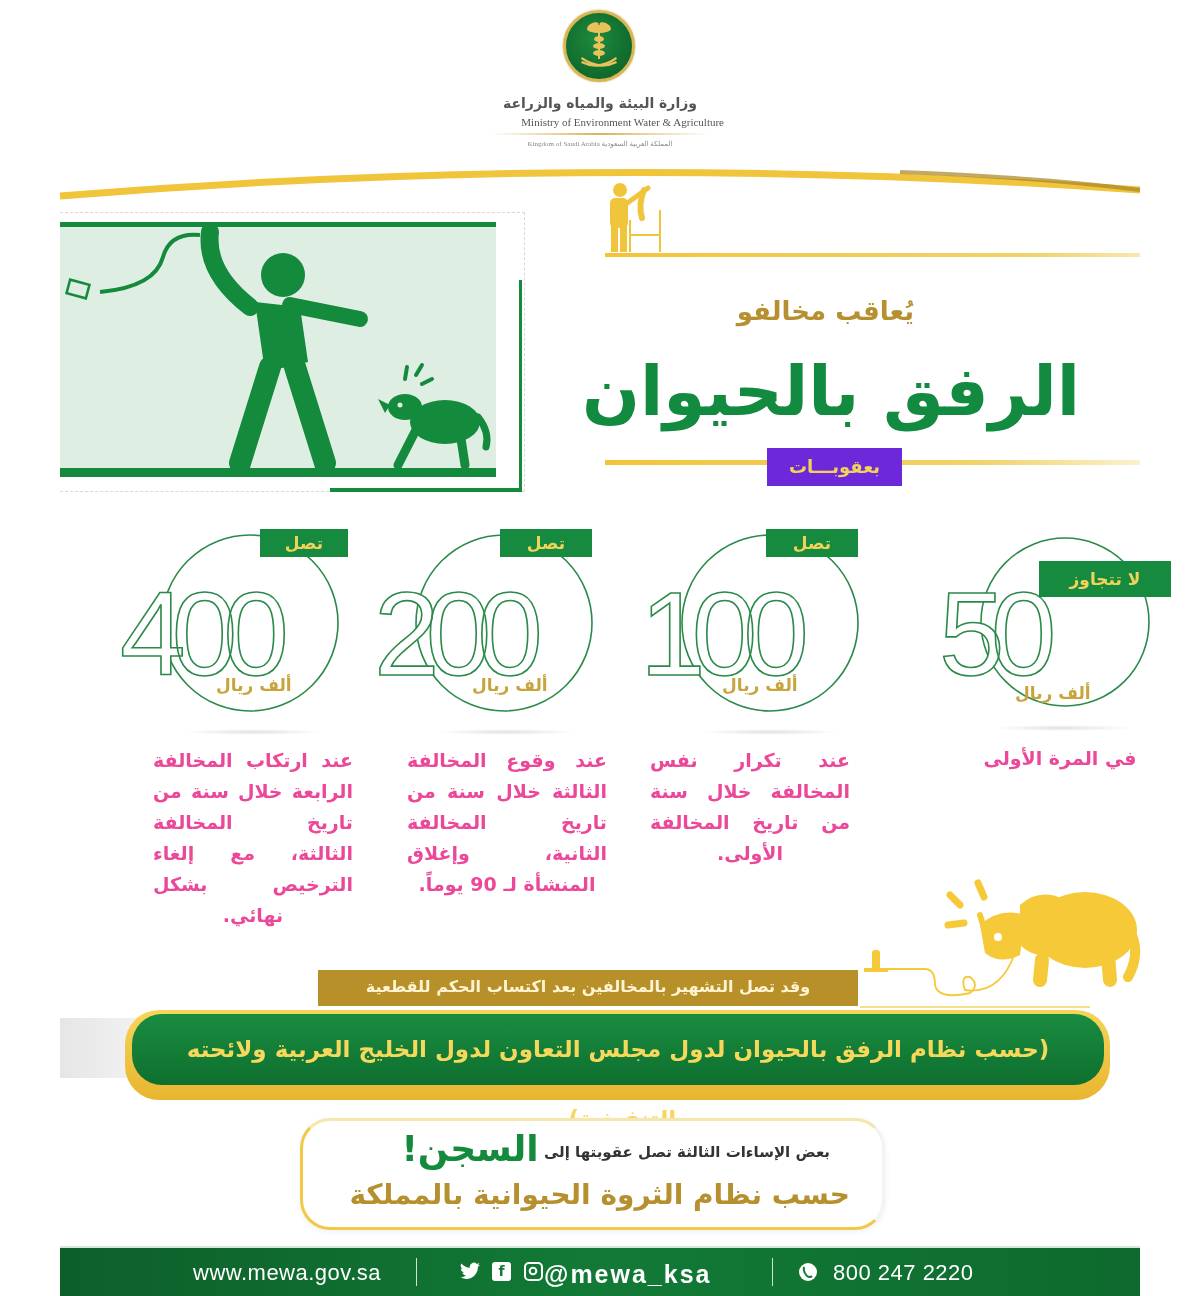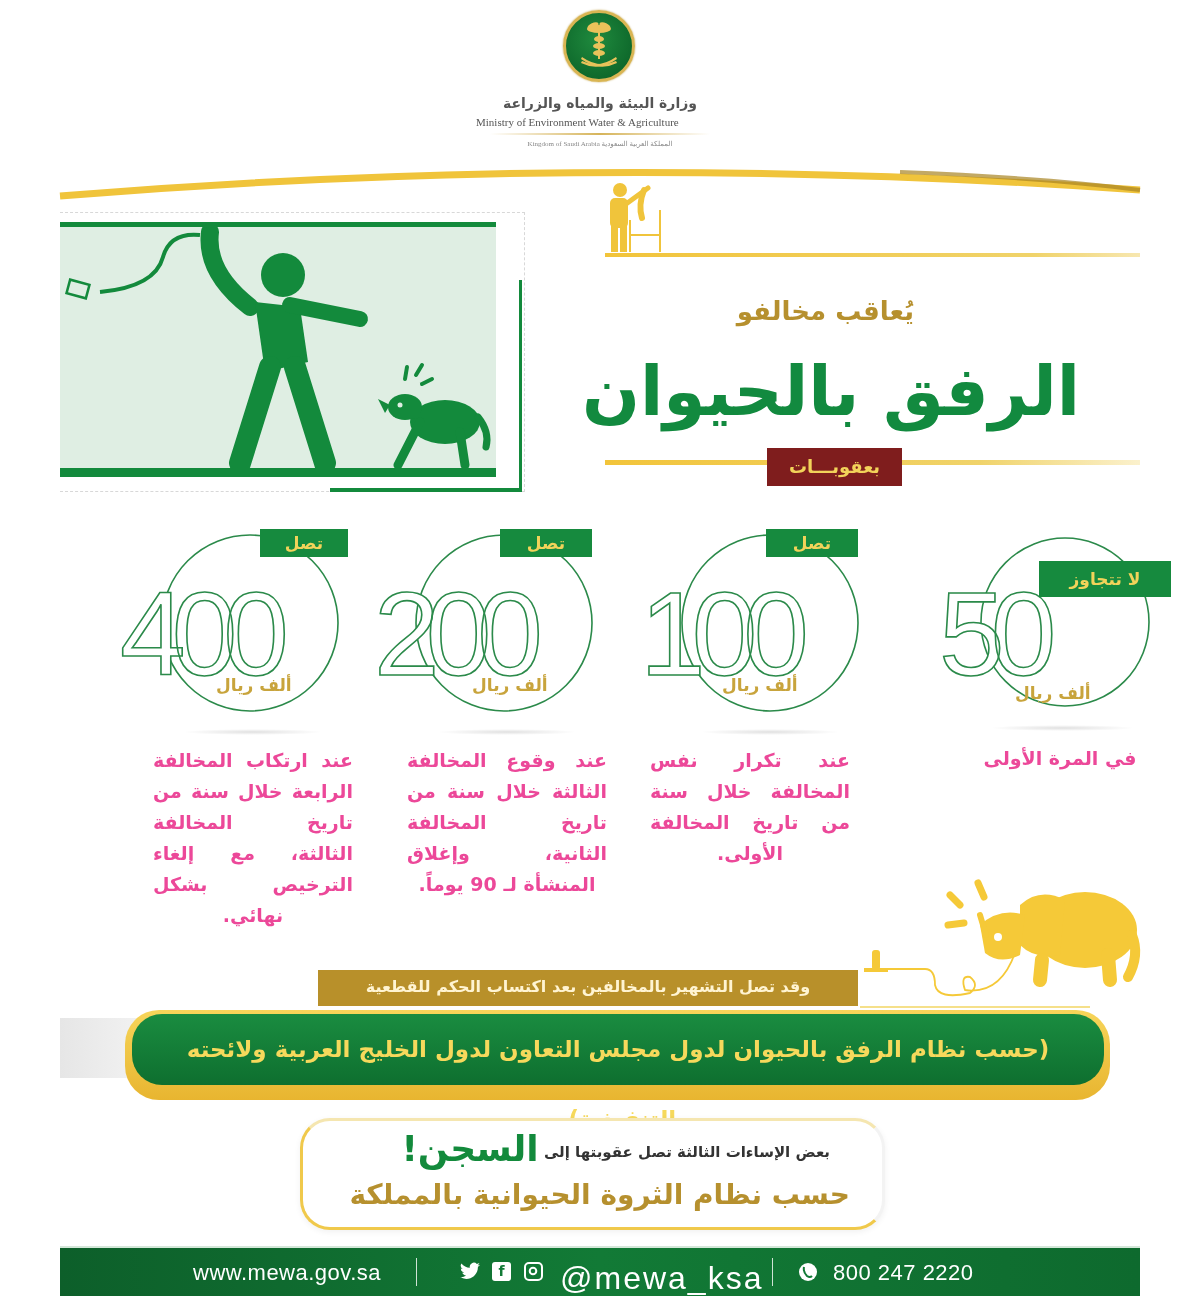--- a/index.html
+++ b/index.html
@@ -14,21 +14,21 @@
       left: 563px; top: 10px; width: 72px; height: 72px; border-radius: 50%;
       background: radial-gradient(circle at 45% 40%, #1f8a3e 0%, #0f6a2c 70%, #0a5a24 100%);
       border: 3px solid #d9b553; box-shadow: 0 0 2px #bfa14a;
     }
     .logo-circle svg { position: absolute; left: 0; top: 0; }
     .ministry-ar {
       left: 470px; top: 95px; width: 260px; text-align: center;
       font-size: 14px; color: #555; direction: rtl; font-weight: bold;
     }
     .ministry-en {
-      left: 476px; top: 116px; width: 260px; text-align: left;
+      left: 464px; top: 116px; width: 260px; text-align: right;
       font-family: "Liberation Serif", serif; font-size: 11px; color: #555;
     }
     .ministry-line {
       left: 490px; top: 133px; width: 220px; height: 2px;
       background: linear-gradient(90deg, transparent, #d6b45a, transparent);
     }
     .ministry-kingdom {
       left: 490px; top: 140px; width: 220px; text-align: center;
       font-family: "Liberation Serif", serif; font-size: 7px; color: #888;
     }
@@ -62,21 +62,21 @@
     }
     .title {
       left: 540px; top: 352px; width: 540px; direction: rtl;
       font-size: 68px; color: #128a3f; font-weight: bold; letter-spacing: 1px;
     }
     .gold-line-bottom {
       left: 605px; top: 460px; width: 535px; height: 5px;
       background: linear-gradient(90deg, #f2c43a, #f0d36a 70%, #fbf1cd);
     }
     .penalty-badge {
-      left: 767px; top: 448px; width: 135px; height: 38px; background: #7f1d1d;
+      left: 767px; top: 448px; width: 135px; height: 38px; background: #6d28d9;
       color: #f2d35a; font-size: 18px; text-align: center; line-height: 38px; direction: rtl;
       font-weight: bold;
     }
 
     
     .fine { position: absolute; width: 240px; }
     .fine svg { position: absolute; left: 0; top: 0; }
     .fine .tag {
       position: absolute; background: #168a3e; color: #f2d35a; font-size: 17px;
       text-align: center; direction: rtl; font-weight: bold;
@@ -312,21 +312,21 @@
     <svg width="20" height="18" viewBox="0 0 24 20">
         <path fill="#fff" d="M24 2.4a9.8 9.8 0 0 1-2.8.8A4.9 4.9 0 0 0 23.3.4a9.8 9.8 0 0 1-3.1 1.2A4.9 4.9 0 0 0 11.8 6 14 14 0 0 1 1.7.9a4.9 4.9 0 0 0 1.5 6.6 4.9 4.9 0 0 1-2.2-.6v.1a4.9 4.9 0 0 0 3.9 4.8 4.9 4.9 0 0 1-2.2.1 4.9 4.9 0 0 0 4.6 3.4A9.9 9.9 0 0 1 0 17.3 14 14 0 0 0 7.5 19.5c9 0 14-7.5 14-14v-.6A10 10 0 0 0 24 2.4z"></path>
       </svg>
   </span>
   <span class="soc" style="left:432px;background:#fff;color:#127a36;border-radius:3px;">f</span>
   <span class="soc" style="left:464px;border:2.5px solid #fff;border-radius:5px;">
     <svg width="14" height="14" viewBox="0 0 14 14" style="position:absolute;left:0;top:0;">
         <circle cx="7" cy="7" r="3.3" fill="none" stroke="#fff" stroke-width="2"></circle>
       </svg>
   </span>
-  <span class="item" style="left:500px;font-size:32px;letter-spacing:2px;">@mewa_ksa</span>
+  <span class="item" style="left:484px;font-size:25px;letter-spacing:2px;font-weight:bold;">@mewa_ksa</span>
   <span class="sep" style="left:712px;"></span>
   <span class="soc" style="left:738px;">
     <svg width="20" height="20" viewBox="0 0 20 20">
         <circle cx="10" cy="10" r="9" fill="#fff"></circle>
         <path d="M6 5 Q5 10 9 14 Q12 16 14 14" stroke="#127a36" stroke-width="2" fill="none"></path>
       </svg>
   </span>
   <span class="item" style="left:773px;">800 247 2220</span>
 </div>
 

